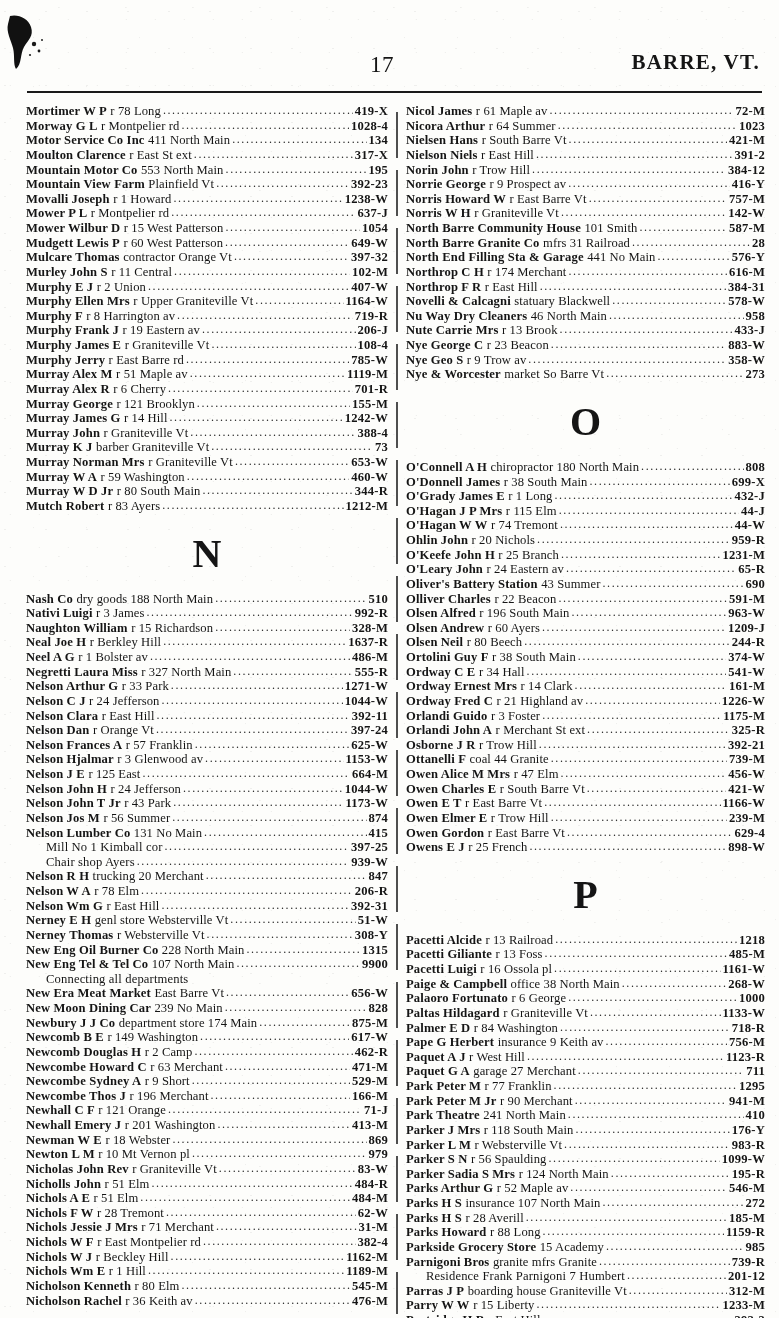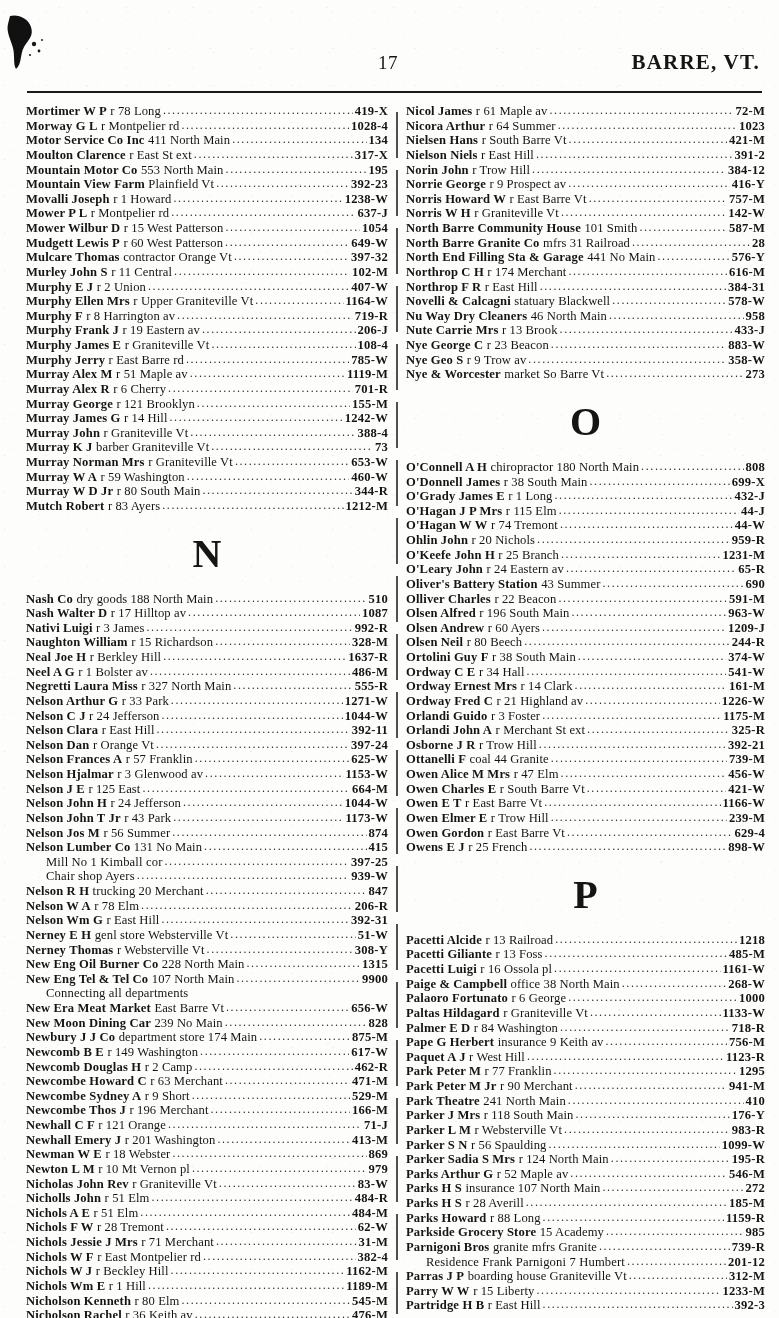--- a/index.html
+++ b/index.html
@@ -37,23 +37,23 @@
   
   .header {
     position: absolute;
     left: 30px;
     top: 52px;
     width: 730px;
     height: 34px;
   }
   .folio {
     position: absolute;
-    left: 348px;
+    left: 340px;
     top: 0;
-    font-size: 19px;
+    font-size: 23px;
     font-weight: normal;
     letter-spacing: .5px;
   }
   .city {
     position: absolute;
     right: 0;
     top: -2px;
     font-family: "Liberation Serif", "DejaVu Serif", serif;
     font-size: 21px;
     font-weight: bold;
@@ -365,26 +365,20 @@
           <span class="num">1212-M</span>
         </div>
         <div class="section-letter">N</div>
         <div class="entry">
           <span class="nm">Nash Co</span>
           <span class="ds">dry goods 188 North Main</span>
           <span class="leader"></span>
           <span class="num">510</span>
         </div>
         <div class="entry">
-          <span class="nm">Nash Walter D</span>
-          <span class="ds">r 17 Hilltop av</span>
-          <span class="leader"></span>
-          <span class="num">1087</span>
-        </div>
-        <div class="entry">
           <span class="nm">Nativi Luigi</span>
           <span class="ds">r 3 James</span>
           <span class="leader"></span>
           <span class="num">992-R</span>
         </div>
         <div class="entry">
           <span class="nm">Naughton William</span>
           <span class="ds">r 15 Richardson</span>
           <span class="leader"></span>
           <span class="num">328-M</span>
@@ -989,20 +983,26 @@
           <span class="leader"></span>
           <span class="num">756-M</span>
         </div>
         <div class="entry">
           <span class="nm">Paquet A J</span>
           <span class="ds">r West Hill</span>
           <span class="leader"></span>
           <span class="num">1123-R</span>
         </div>
         <div class="entry">
+          <span class="nm">Paquet G A</span>
+          <span class="ds">garage 27 Merchant</span>
+          <span class="leader"></span>
+          <span class="num">711</span>
+        </div>
+        <div class="entry">
           <span class="nm">Park Peter M</span>
           <span class="ds">r 77 Franklin</span>
           <span class="leader"></span>
           <span class="num">1295</span>
         </div>
         <div class="entry">
           <span class="nm">Park Peter M Jr</span>
           <span class="ds">r 90 Merchant</span>
           <span class="leader"></span>
           <span class="num">941-M</span>

